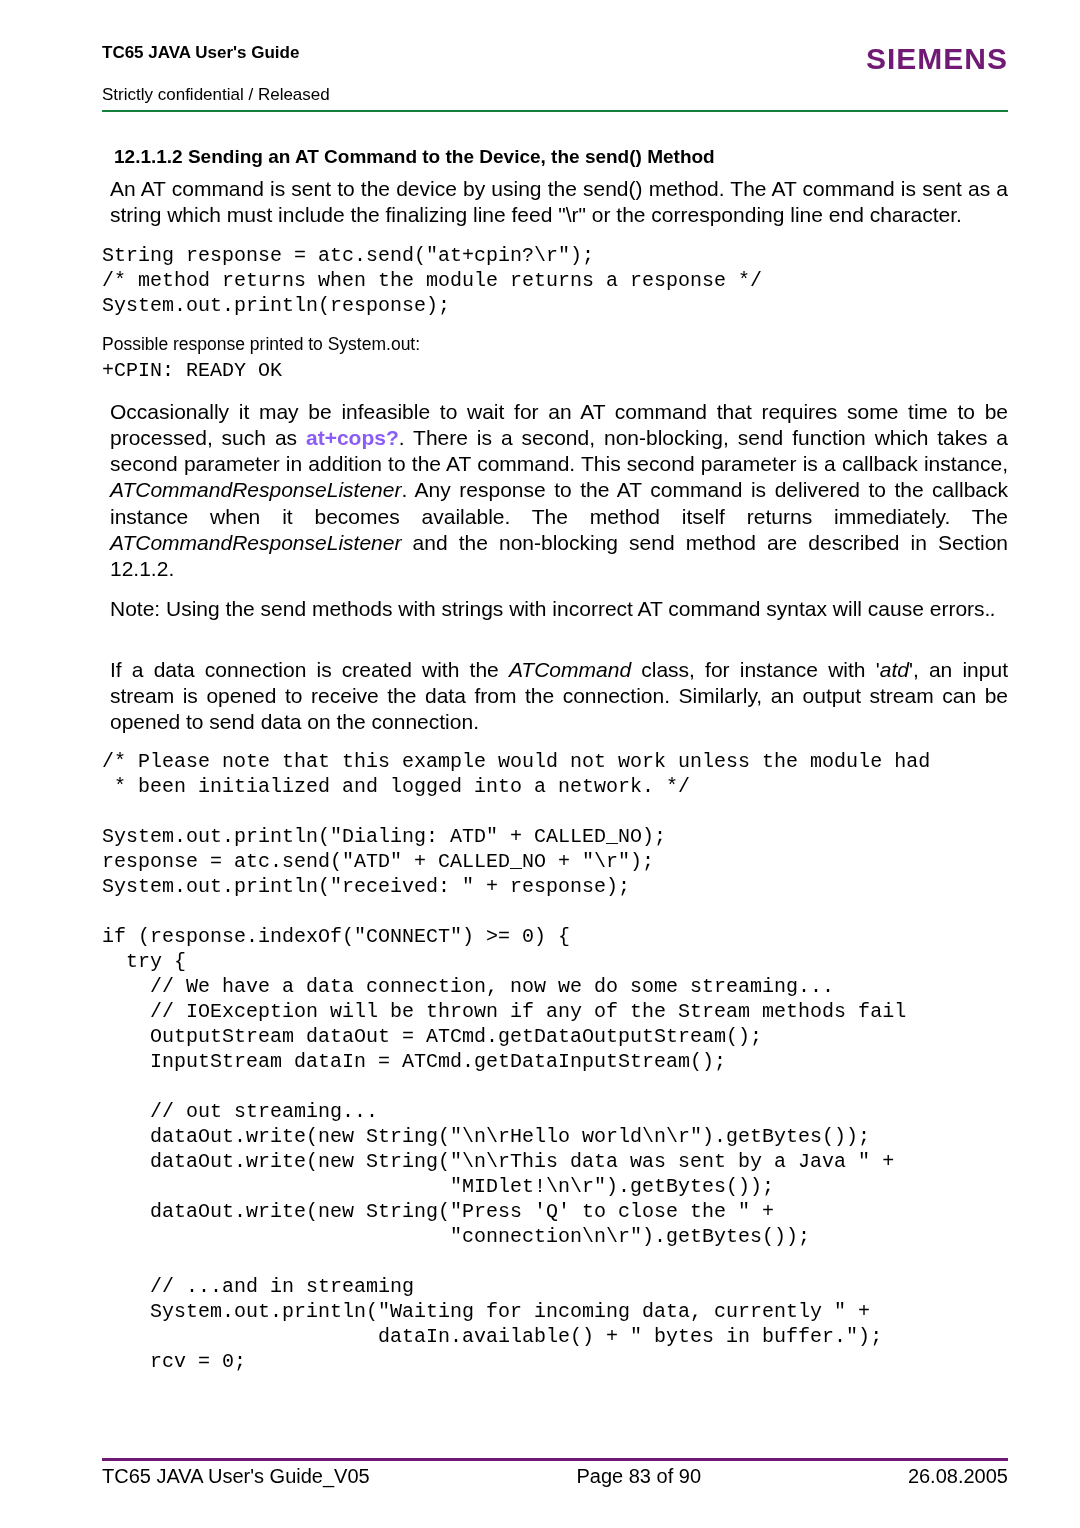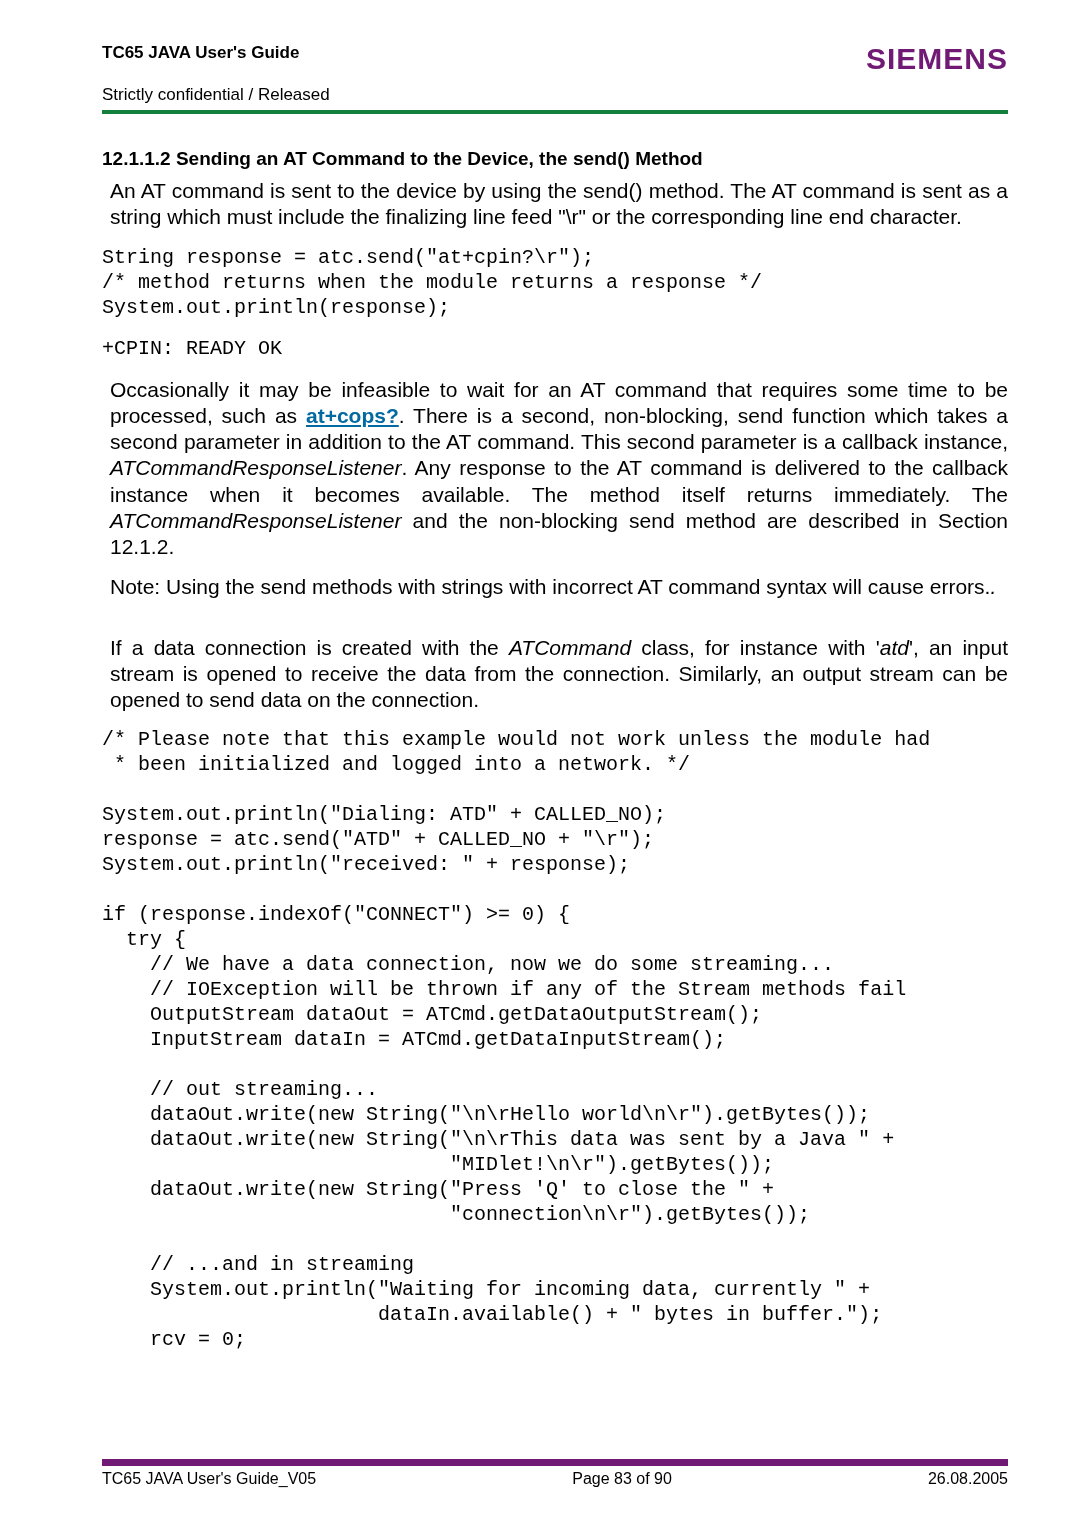--- a/index.html
+++ b/index.html
@@ -14,21 +14,21 @@
     box-sizing: border-box;
     position: relative;
   }
   .page {
     padding: 42px 72px 0 102px;
   }
   .header {
     display: flex;
     justify-content: space-between;
     align-items: flex-start;
-    border-bottom: 4px solid #15803d;
+    border-bottom: 2px solid #15803d;
     padding-bottom: 4px;
     margin-bottom: 34px;
   }
   .header-left {
     font-size: 17px;
     line-height: 1.3;
   }
   .header-title {
     font-weight: bold;
   }
@@ -39,55 +39,54 @@
   .header-brand {
     font-family: Arial, Helvetica, sans-serif;
     font-weight: 900;
     font-size: 30px;
     letter-spacing: 1px;
     color: #701a75;
   }
   h3.section-heading {
     font-size: 19px;
     font-weight: bold;
-    margin: 0 0 8px 0;
+    margin: 0 0 8px 12px;
   }
   p.body {
     font-size: 21px;
     line-height: 1.25;
     margin: 0 0 14px 8px;
     text-align: justify;
   }
   p.body-tight {
     font-size: 17.5px;
     line-height: 1.25;
     margin: 0 0 2px 0;
   }
   pre.code {
     font-family: "Courier New", Courier, monospace;
     font-size: 20px;
     line-height: 1.25;
     margin: 2px 0 16px 0;
     white-space: pre;
   }
   .link {
-    color: #0369a1;
-    text-decoration: underline;
+    color: #8b5cf6;
     font-weight: bold;
   }
   .italic { font-style: italic; }
   .footer {
     position: absolute;
     bottom: 40px;
     left: 102px;
     right: 72px;
-    border-top: 7px solid #701a75;
+    border-top: 3px solid #701a75;
     display: flex;
     justify-content: space-between;
-    font-size: 16px;
+    font-size: 20px;
     padding-top: 4px;
   }
 </style>
 </head>
 <body>
 
 <div class="page">
 
   <div class="header">
     <div class="header-left">
@@ -98,20 +97,21 @@
   </div>
 
   <h3 class="section-heading">12.1.1.2   Sending an AT Command to the Device, the send() Method</h3>
 
   <p class="body">An AT command is sent to the device by using the send() method. The AT command is sent as a string which must include the finalizing line feed "\r" or the corresponding line end character.</p>
 
   <pre class="code">String response = atc.send("at+cpin?\r");
 /* method returns when the module returns a response */
 System.out.println(response);</pre>
 
+  <p class="body-tight">Possible response printed to System.out:</p>
   <pre class="code">+CPIN: READY OK</pre>
 
 
   <p class="body">
     <span>Occasionally it may be infeasible to wait for an AT command that requires some time to be processed, such as </span><a class="link">at+cops?</a><span>. There is a second, non-blocking, send function which takes a second parameter in addition to the AT command. This second parameter is a callback instance, </span><span class="italic">ATCommandResponseListener</span><span>.  Any response to the AT command is delivered to the callback instance when it becomes available. The method itself returns immediately. The </span><span class="italic">ATCommandResponseListener</span><span> and the non-blocking send method are described in Section 12.1.2.</span>
   </p>
 
   <p class="body" style="margin-bottom:34px;">
       <span>Note: Using the send methods with strings with incorrect AT command syntax will cause errors.</span><span class="italic">.</span>
   </p>

